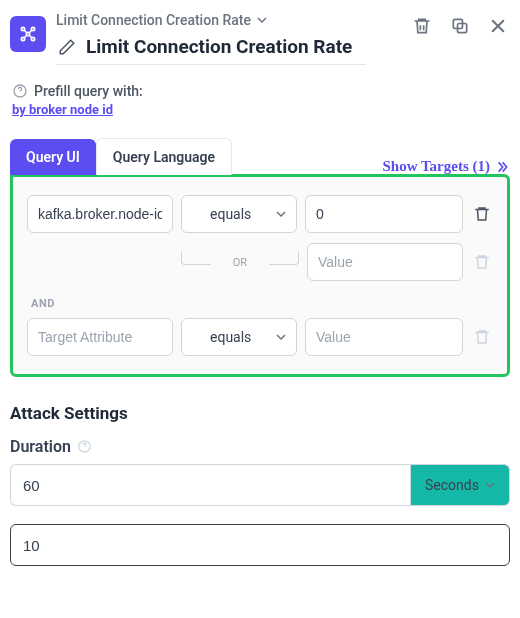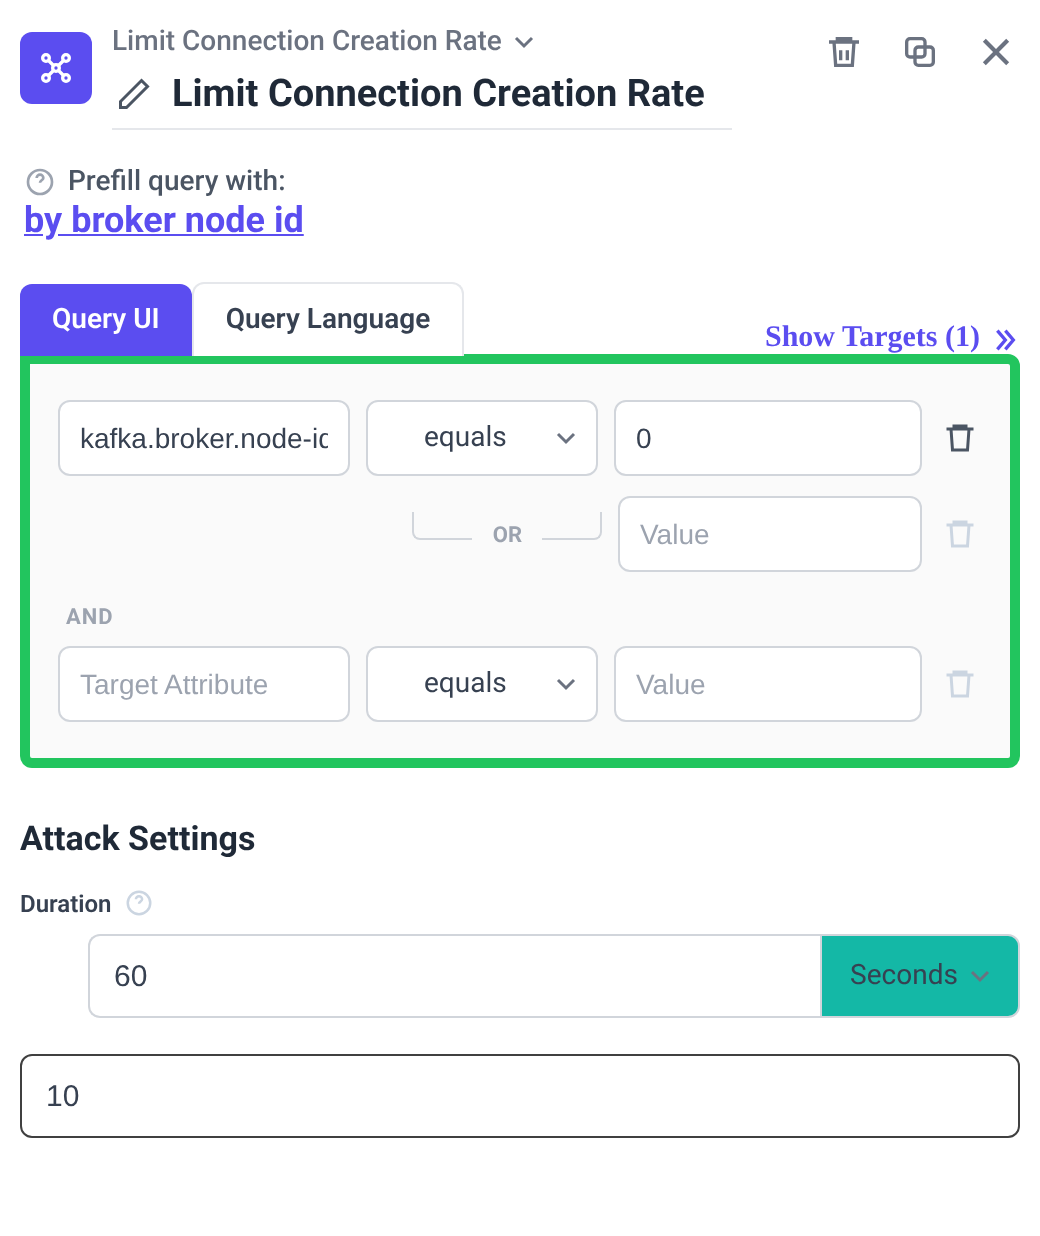--- a/index.html
+++ b/index.html
@@ -50,40 +50,40 @@
     display: flex; align-items: center; justify-content: center;
   }
 
   .prefill-section { margin-top: 18px; padding: 0 2px; }
   .prefill-label-row {
     display: flex; align-items: center; gap: 6px;
     font-size: 14px; color: #4b5563; font-weight: 500;
   }
   .prefill-link {
     color: #5b4df0; font-weight: 700; text-decoration: underline;
-    font-size: 18px; cursor: pointer; margin-top: 1px; display: inline-block;
+    font-size: 13px; cursor: pointer; margin-top: 1px; display: inline-block;
   }
 
   .tabs-row {
     display: flex; align-items: flex-end; margin-top: 20px;
   }
   .tab {
     padding: 10px 16px; font-size: 14px; font-weight: 600;
     cursor: pointer; border-radius: 6px 6px 0 0;
   }
   .tab.active { background: #5b4df0; color: #fff; }
   .tab.inactive { background: #fff; color: #374151; border: 1px solid #e5e7eb; border-bottom: none; }
   .tabs-spacer { flex: 1; }
   .show-targets {
     color: #5b4df0; font-weight: 700; font-size: 15px;
     display: flex; align-items: center; gap: 4px; cursor: pointer; font-family: Liberation Serif, serif;
   }
 
   .query-card {
-    border: 5px solid #22c55e; border-radius: 0 6px 6px 6px;
+    border: 3px solid #22c55e; border-radius: 0 6px 6px 6px;
     background: #fafafa;
     padding: 18px 14px;
     margin-top: -1px;
   }
   .filter-row {
     display: flex; gap: 8px; align-items: center;
   }
   .filter-row + .filter-row { margin-top: 10px; }
   .or-row { margin-top: 10px; }
   .input, .select {
@@ -93,22 +93,22 @@
   .input { flex: 1; min-width: 0; }
   .input::placeholder { color: #9ca3af; }
   .input.attr { width: 146px; flex: none; }
   .select {
     width: 116px; flex: none;
     display: flex; align-items: center; justify-content: space-between;
     cursor: pointer;
     padding-left: 28px;
   }
   .or-bracket {
-    display: flex; align-items: center; gap: 0;
-    color: #9ca3af; font-size: 11px; font-weight: 700;
+    display: flex; align-items: center; gap: 12px;
+    color: #9ca3af; font-size: 11px; font-weight: 400;
     width: 272px; flex: none; justify-content: flex-end;
   }
   .bracket-line {
     border-left: 1px solid #d1d5db; border-bottom: 1px solid #d1d5db;
     width: 30px; height: 14px; border-bottom-left-radius: 4px;
     margin-right: 10px; margin-top: -8px;
   }
   .bracket-line-r {
     border-right: 1px solid #d1d5db; border-bottom: 1px solid #d1d5db;
     width: 30px; height: 14px; border-bottom-right-radius: 4px;
@@ -118,30 +118,30 @@
     color: #9ca3af; font-size: 11px; font-weight: 700;
     margin: 16px 0 8px 4px; letter-spacing: 0.5px;
   }
   .trash-spacer { width: 22px; display:flex; align-items:center; justify-content:center; }
   .trash-active { color: #4b5563; }
   .trash-dim { color: #cbd5e1; }
 
   .section-title { font-size: 17px; font-weight: 700; margin: 26px 0 14px 0; }
   .field-label-row {
     display: flex; align-items: center; gap: 6px;
-    font-size: 12px; font-weight: 600; color: #374151; margin-bottom: 8px;
+    font-size: 16px; font-weight: 600; color: #374151; margin-bottom: 8px;
   }
   .help-circle { color: #cbd5e1; }
   .duration-group {
     display: flex; width: 100%;
   }
   .duration-input {
     flex: 1; background: #fff; border: 1px solid #d1d5db;
     border-radius: 6px 0 0 6px; border-right: none;
-    padding: 10px 12px; font-size: 15px; color: #374151; height: 42px; margin-left: 34px;
+    padding: 10px 12px; font-size: 15px; color: #374151; height: 42px;
   }
   .duration-unit {
     width: 100px; background: #14b8a6; border: 1px solid #d1d5db;
     border-radius: 0 6px 6px 0;
     display: flex; align-items: center; justify-content: center; gap: 6px;
     font-size: 14px; color: #374151; cursor: pointer; height: 42px;
   }
   .full-input {
     width: 100%; background: #fff; border: 1px solid #404040;
     border-radius: 6px; padding: 10px 12px; font-size: 15px;

